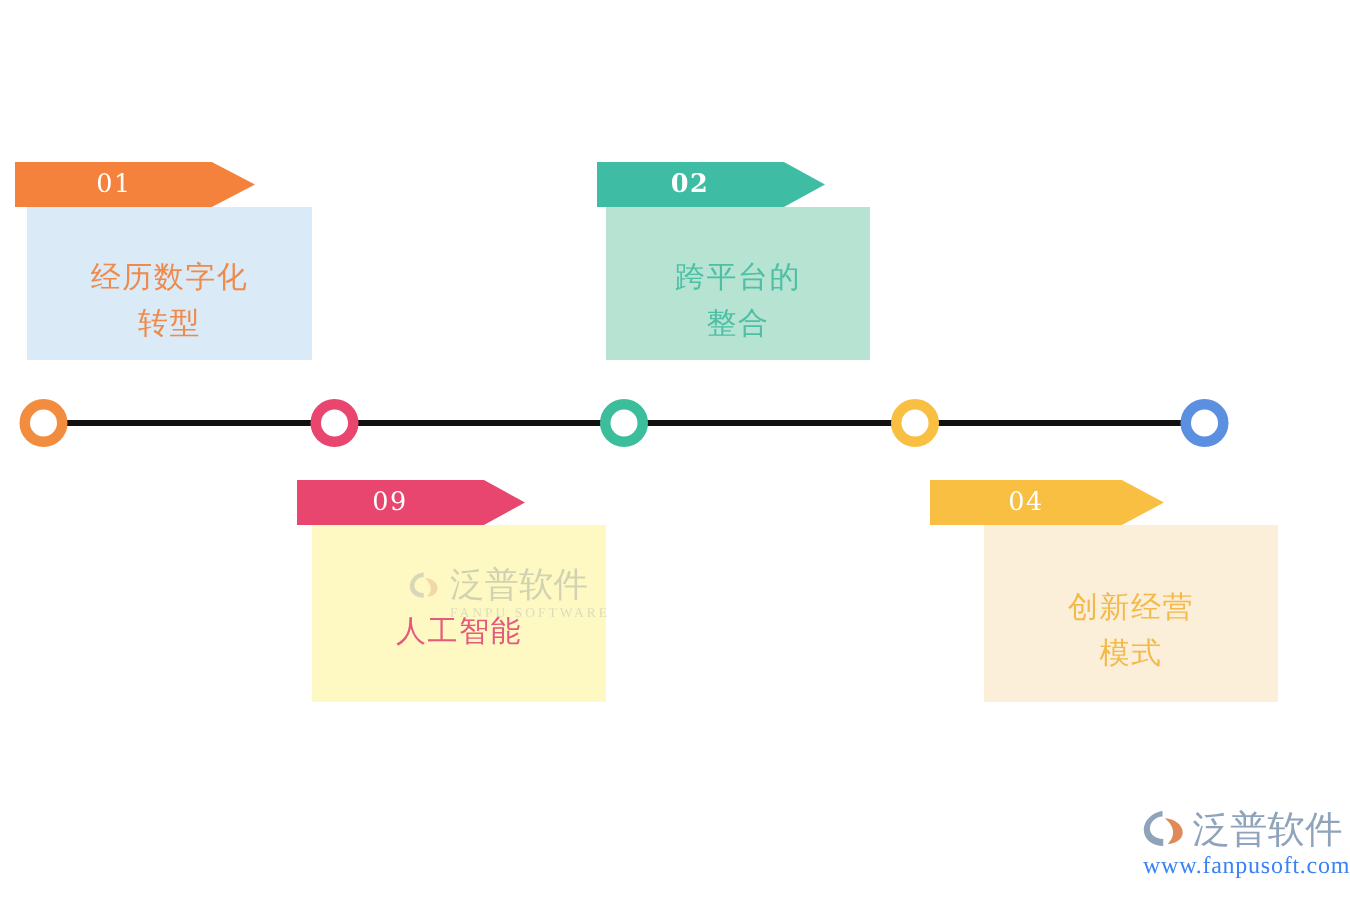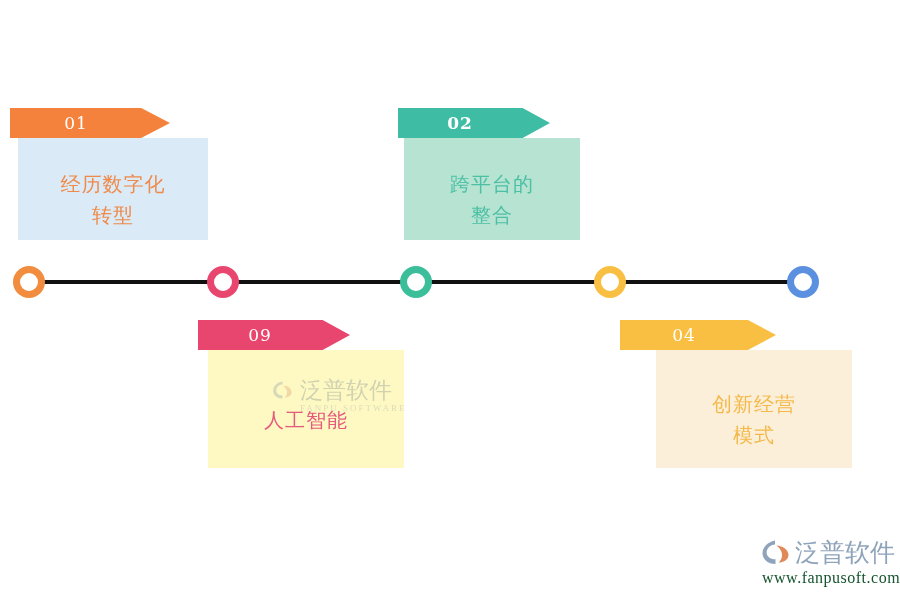--- a/index.html
+++ b/index.html
@@ -172,21 +172,21 @@
   #corner-logo .logo-cn {
     font-family: "DejaVu Serif", "Liberation Serif", serif;
     font-size: 25px;
     color: #8fa4bb;
     letter-spacing: 0px;
     white-space: nowrap;
   }
   #corner-logo .logo-url {
     font-family: "Liberation Serif", "DejaVu Serif", serif;
     font-size: 16px;
-    color: #14532d;
+    color: #3b82f6;
     letter-spacing: 0.5px;
     text-align: center;
     white-space: nowrap;
     margin-top: 1px;
   }
 </style>
 </head>
 <body>
 
 <div id="stage">

